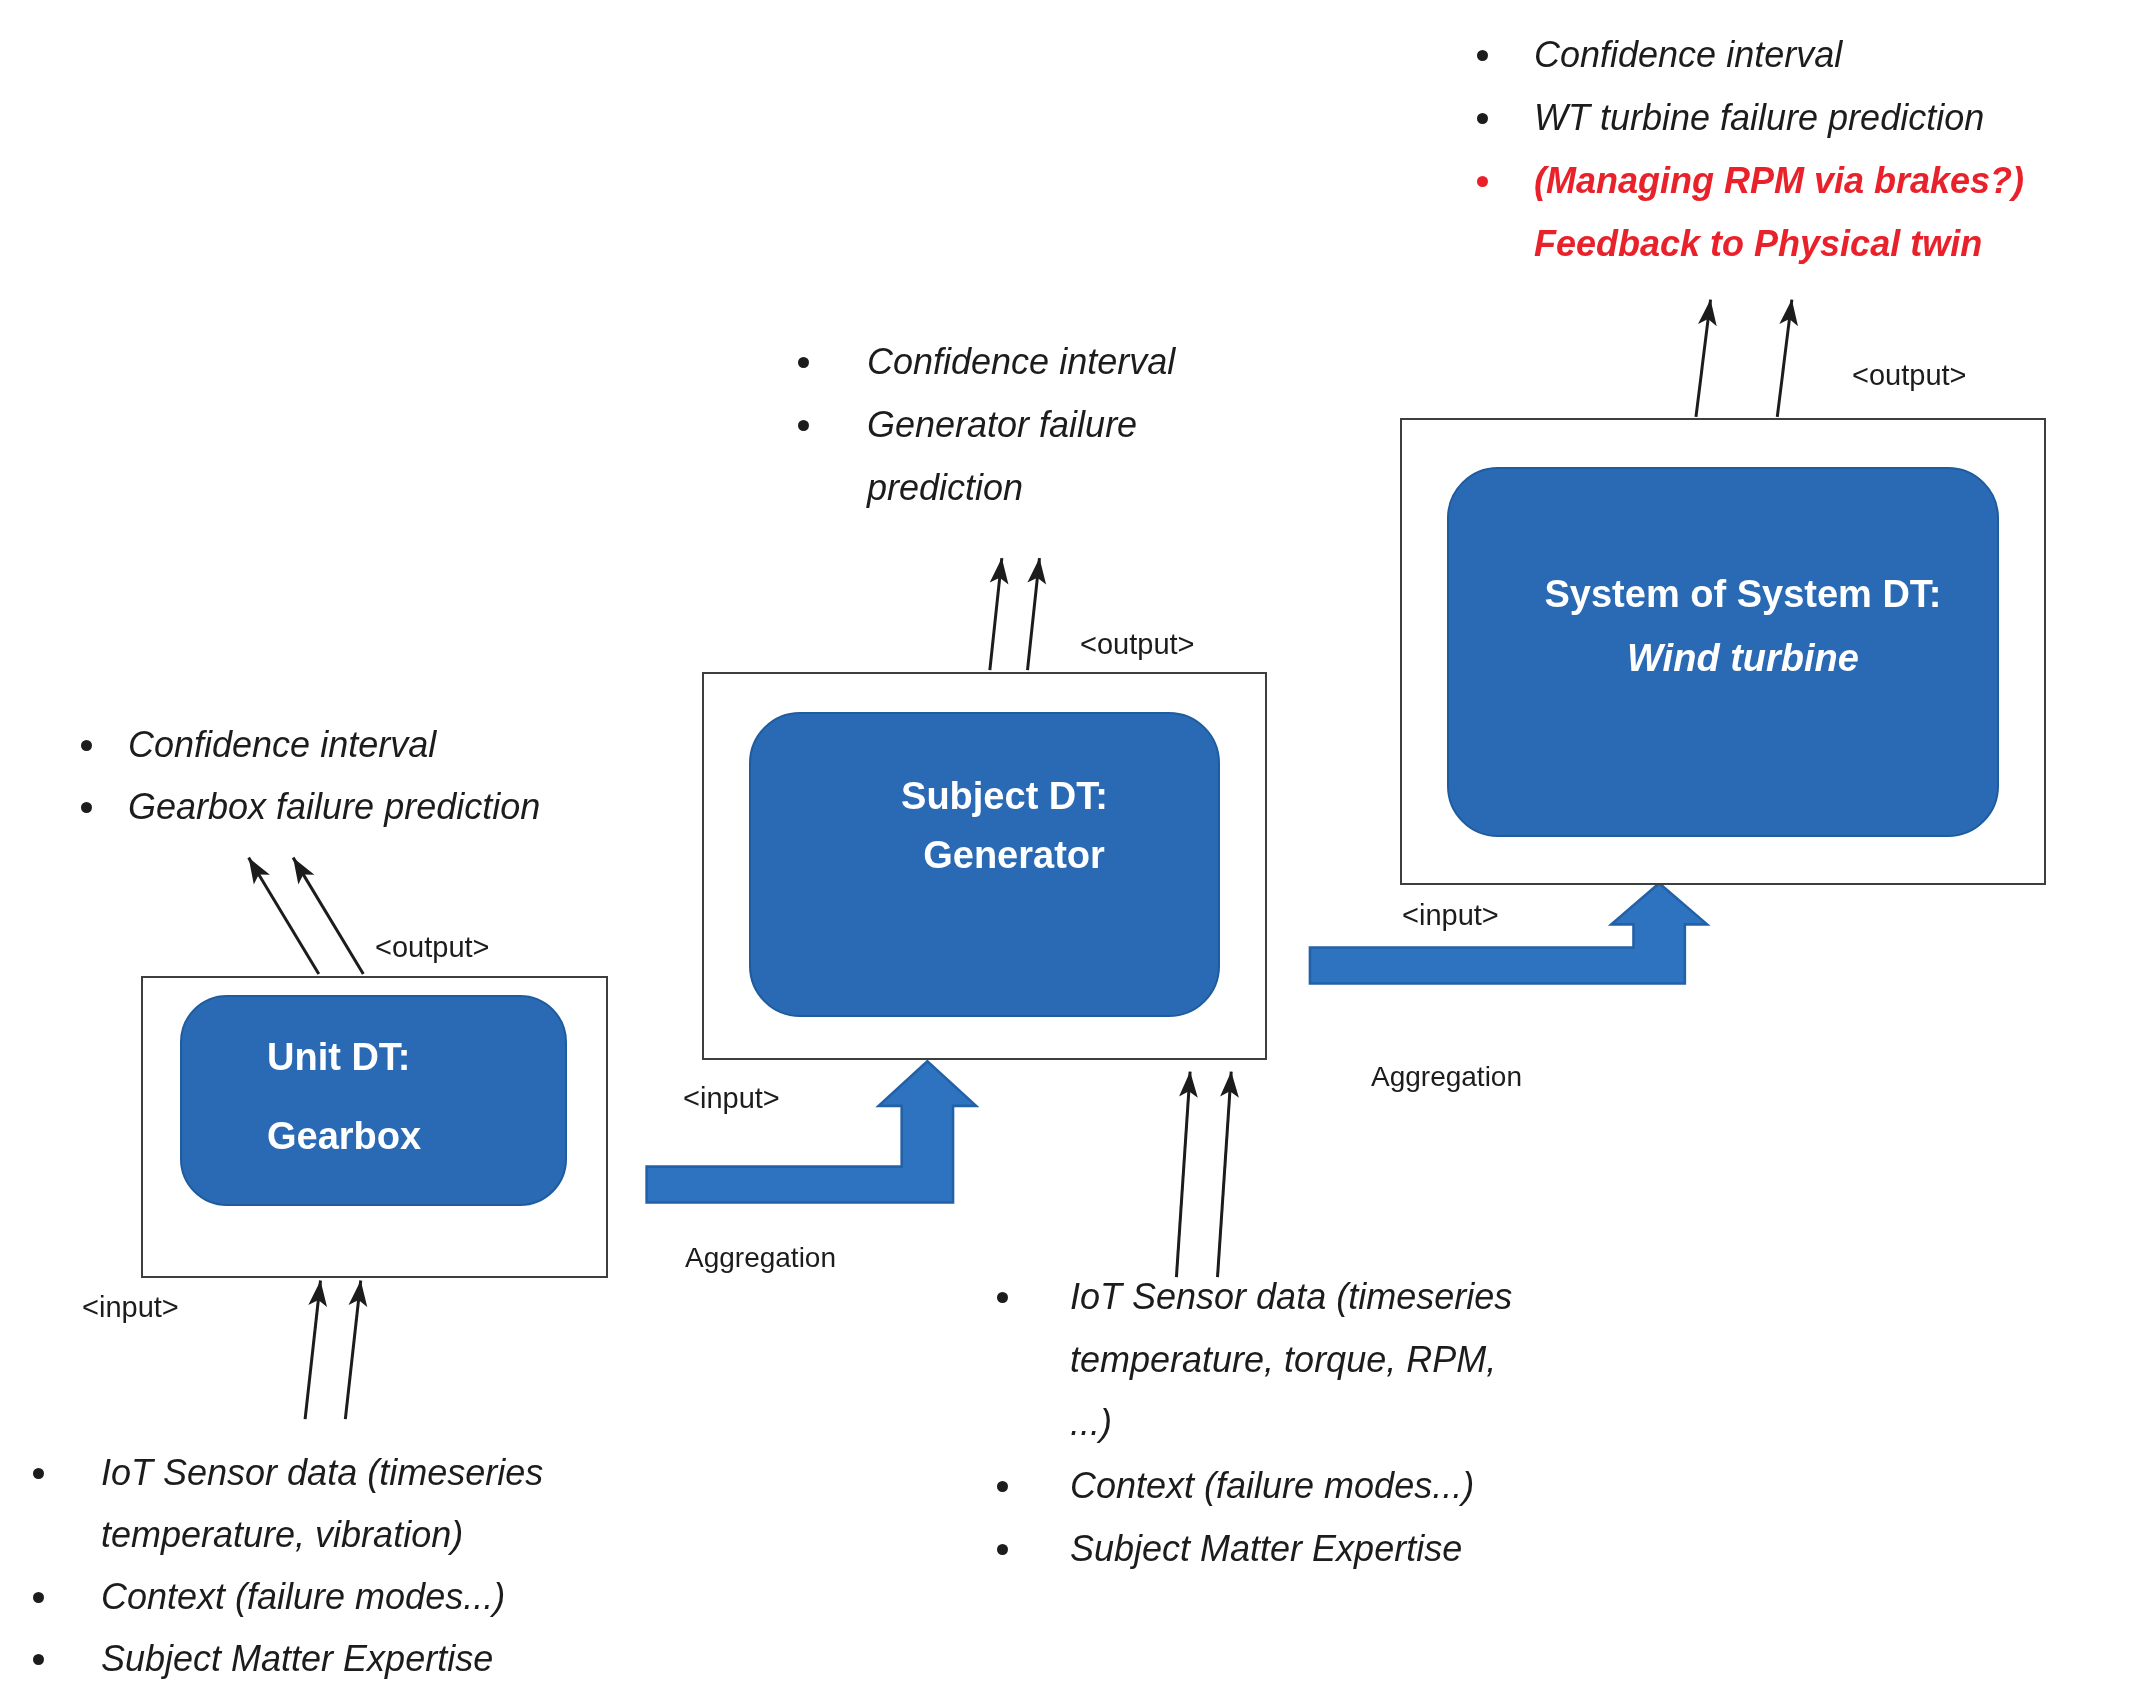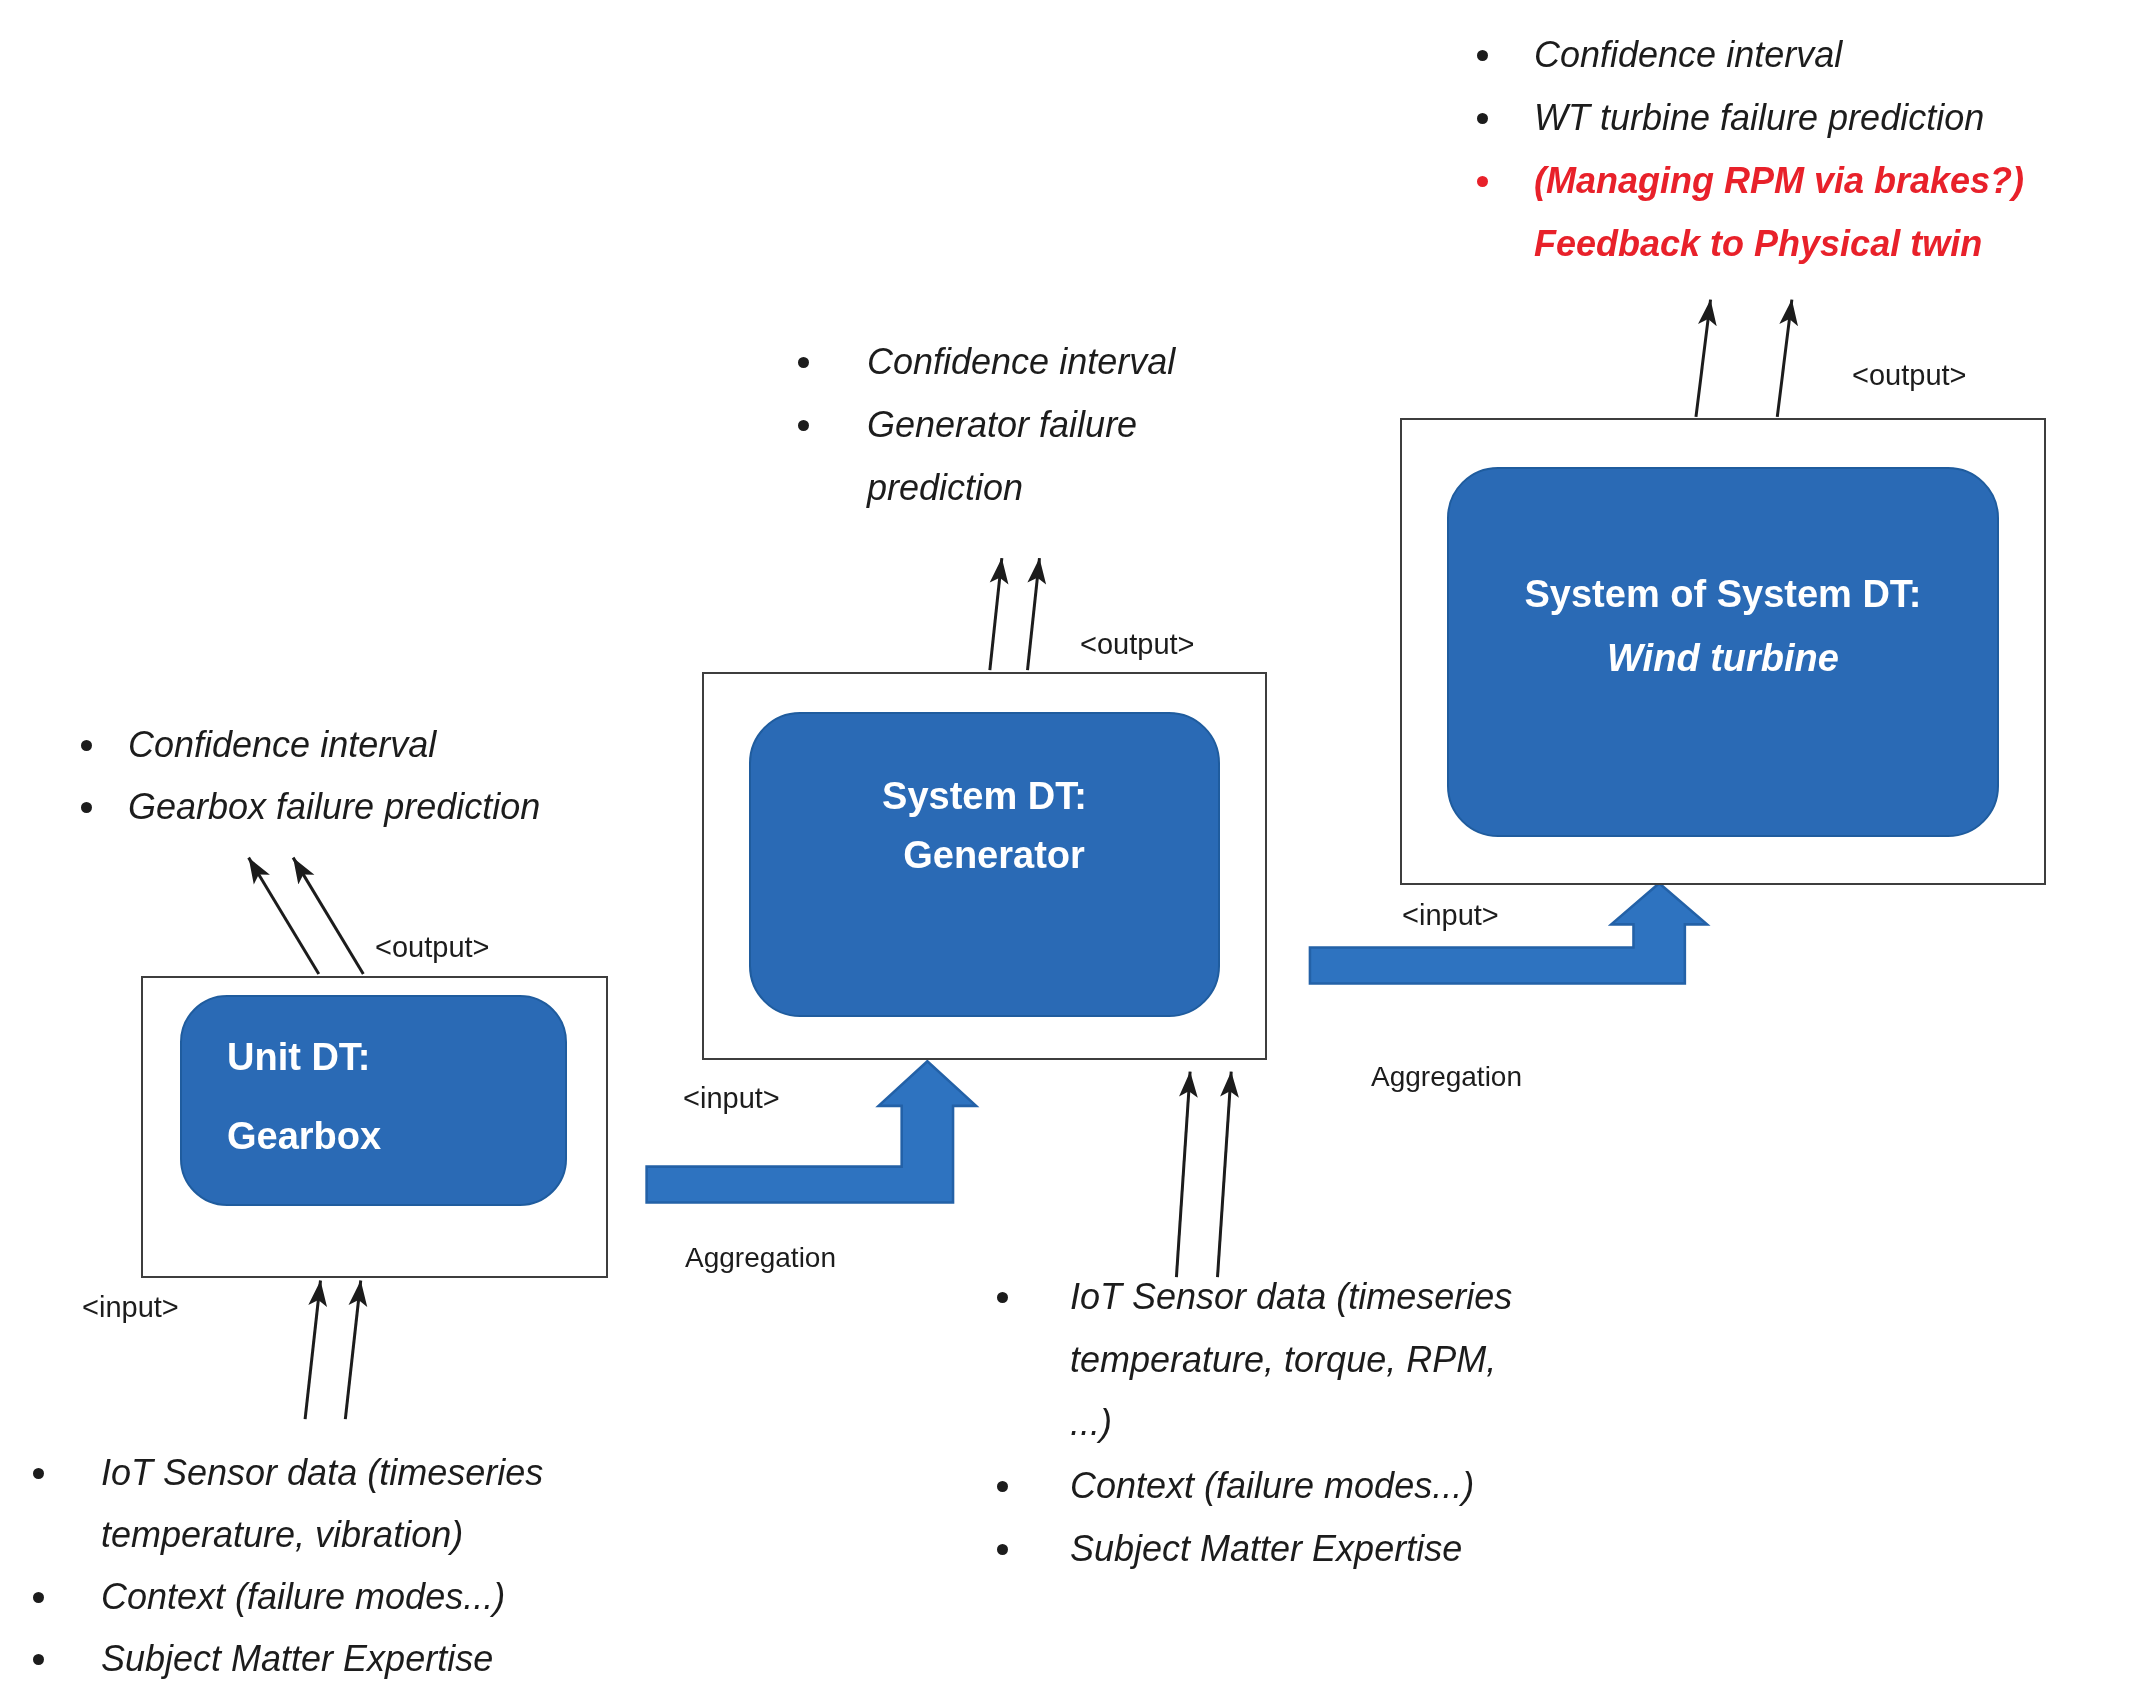--- a/index.html
+++ b/index.html
@@ -18,21 +18,21 @@
 
   .obox{position:absolute;border:2.6px solid #3e3e3e;background:#ffffff;box-sizing:border-box;}
   .bbox{
     position:absolute;box-sizing:border-box;
     background:var(--accent-blue,#2a6ab5);
     border:2.6px solid var(--accent-blue-border,#1f5c9e);
     border-radius:47px;
     color:#ffffff;font-weight:bold;font-size:38px;line-height:45px;
   }
   .bbox.centered{text-align:center;}
-  .bbox .t2{display:block;}
+  .bbox .t2{display:block;padding-left:40px;}
 
   .lab{position:absolute;font-size:29px;line-height:43px;color:var(--ink,#1c1c1c);white-space:nowrap;}
   .agl{position:absolute;font-size:28px;line-height:41px;color:var(--ink,#1c1c1c);white-space:nowrap;margin-top:8px;}
 
   .blist{position:absolute;font-size:36px;}
   .blist .item{display:flex;align-items:flex-start;font-style:italic;}
   .blist .b{flex:0 0 auto;display:block;}
   .blist .dot{
     display:block;width:11px;height:11px;border-radius:50%;
     background:var(--ink,#1c1c1c);margin-left:6px;margin-top:26px;
@@ -164,21 +164,21 @@
         <div class="ln">Generator failure</div>
         <div class="ln">prediction</div>
       </div>
     </div>
   </div>
 
   <div class="lab" style="left:1080px;top:623px;">&lt;output&gt;</div>
 
   <div class="obox" style="left:702px;top:672px;width:565px;height:388px;"></div>
   <div class="bbox centered" style="left:749px;top:712px;width:471px;height:305px;padding-top:60px;border-radius:51px;">
-    <span class="t2">System DT:</span>
+    <span class="t2">Subject DT:</span>
     <span class="t2" style="margin-top:13.7px;margin-left:19px;">Generator</span>
   </div>
 
   <div class="lab" style="left:683px;top:1077px;">&lt;input&gt;</div>
   <div class="agl" style="left:685px;top:1229px;">Aggregation</div>
 
   <div class="blist l-mi lh74" style="left:991px;top:1265px;width:565px;">
     <div class="item">
       <span class="b">
           <span class="dot"></span>

